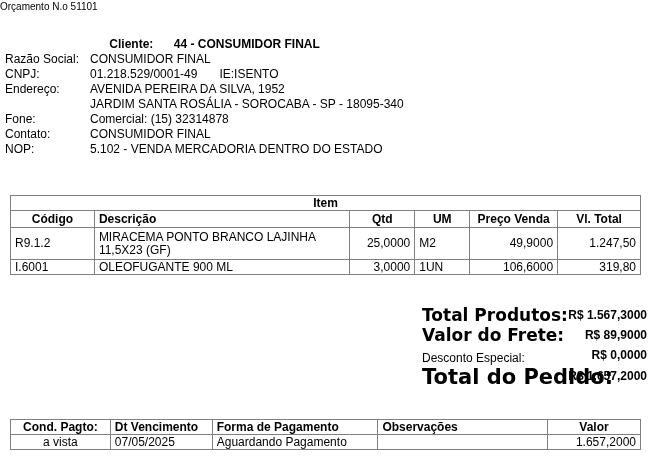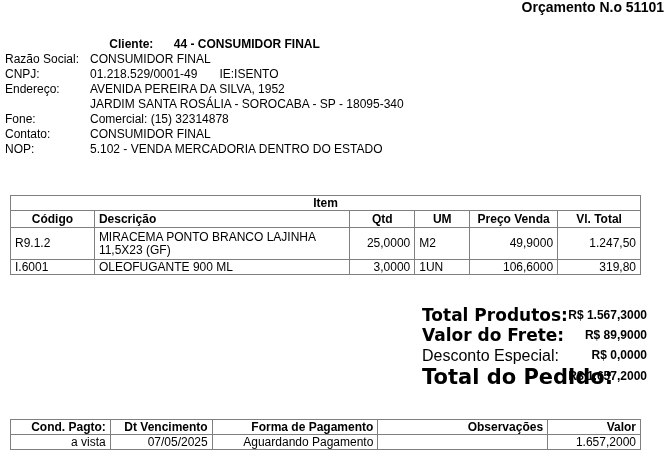--- a/index.html
+++ b/index.html
@@ -1,19 +1,19 @@
 <!DOCTYPE html>
 <html><head>
 <meta charset="utf-8">
 <style>
   html, body { margin:0; padding:0; background:#ffffff; }
   body { width:664px; height:462px; position:relative; overflow:hidden;
          font-family:"Liberation Sans", sans-serif; color:#000; font-size:12px; }
-  .title { position:absolute; left:0; top:0; width:664px; text-align:right;
-           font-weight:bold; font-size:14px; line-height:14px; }
+  .title { position:absolute; left:0; top:0; width:664px; text-align:left;
+           font-weight:normal; font-size:10px; line-height:14px; }
   .info { position:absolute; left:5px; top:37px; }
   .info-row { height:15px; line-height:15px; white-space:nowrap; font-size:12px; }
   .info-row .lbl { display:inline-block; width:85px; }
   .info-row.bold { font-weight:bold;text-align:center; }
   .ie-lbl { margin-left:22px; }
   .ie-val { }
 
   table { border-collapse:collapse; position:absolute; left:10px; }
   td, th { border:1px solid #7f7f7f; padding:0 4px; font-size:12px; line-height:13px; }
   th { font-weight:bold; }
@@ -22,25 +22,25 @@
   .items .colhead th { height:16px; }
   .r { text-align:right; }
   .c { text-align:center; }
   .l { text-align:left;margin-left:24px; }
 
   .totals { position:absolute; left:422px; top:305px; width:225px; }
   .trow { position:relative; height:20px; }
   .trow .tl { position:absolute; left:0; bottom:0; white-space:nowrap; }
   .trow .tv { position:absolute; right:0; bottom:3px; font-weight:bold; white-space:nowrap; font-size:12px; }
   .tl.bigbold { font-family:"DejaVu Sans", sans-serif; font-weight:bold; font-size:17px; }
-  .tl.norm { font-size:16px; }
+  .tl.norm { font-size:12px; }
   .tl.huge { font-family:"DejaVu Sans", sans-serif; font-weight:bold; font-size:21px; }
 
   .pay { top:419px; width:631px; }
-  .pay th, .pay td { height:14px;text-align:right; }
+  .pay th, .pay td { height:14px; }
 </style>
 </head>
 <body>
 
 <div class="title">Orçamento N.o 51101</div>
 
 <div class="info">
   <div class="info-row bold">
     <span class="lbl">Cliente:</span><span>44 - CONSUMIDOR FINAL</span>
   </div>

